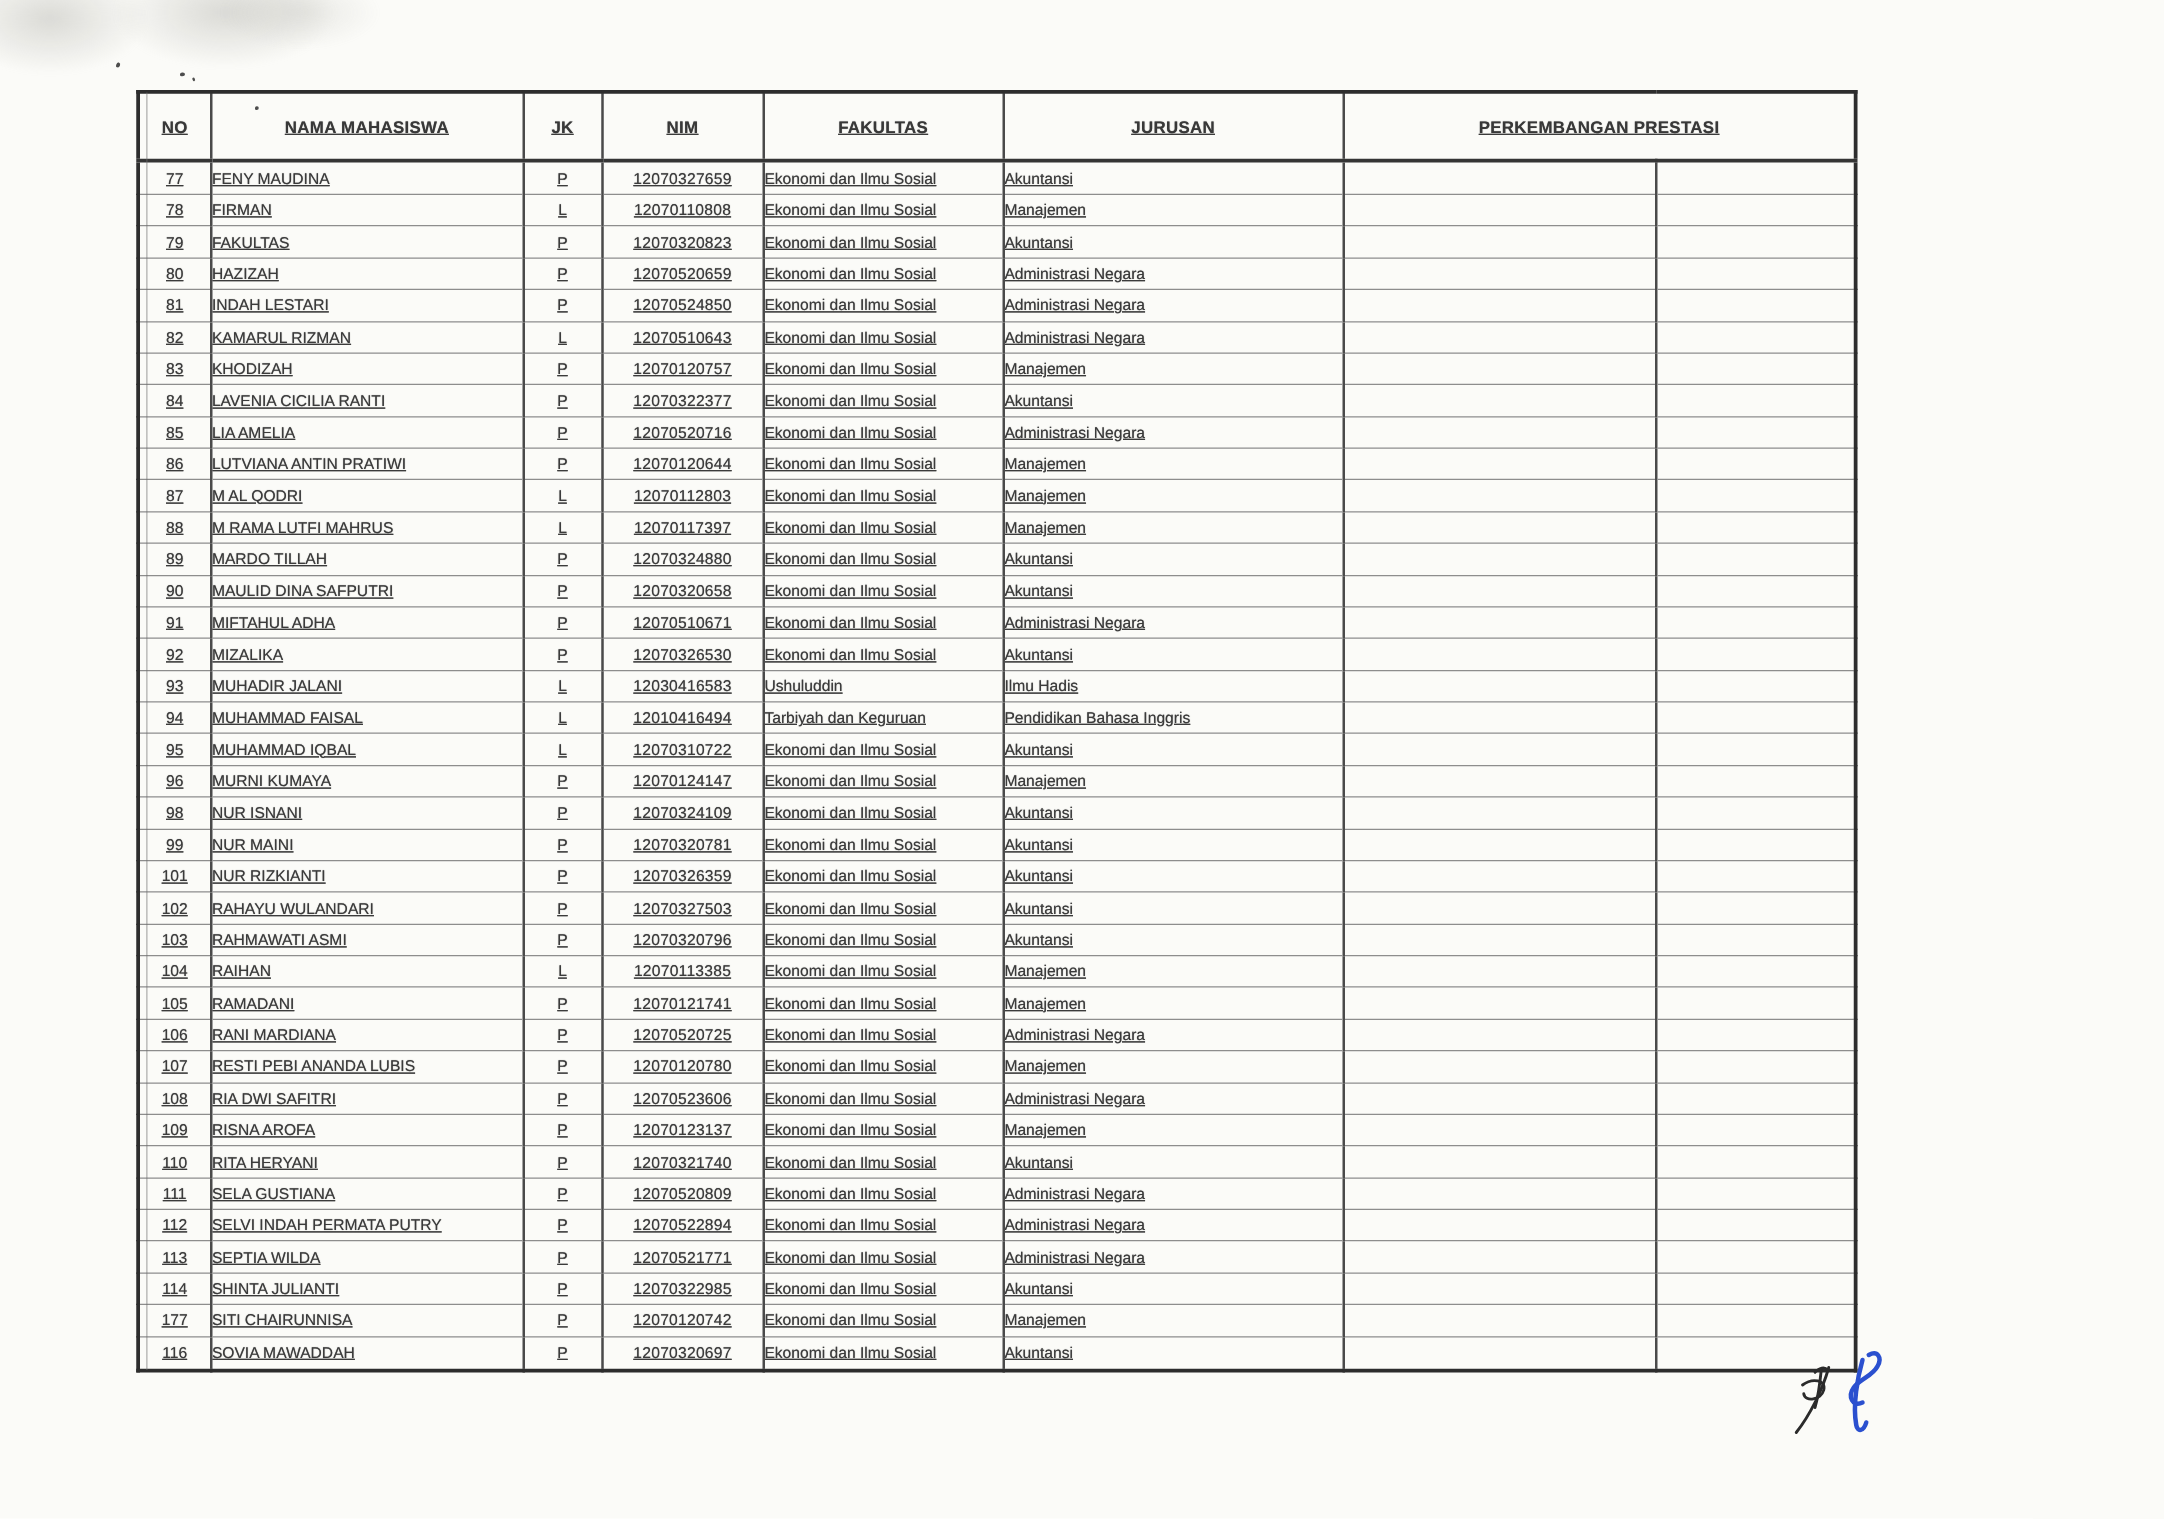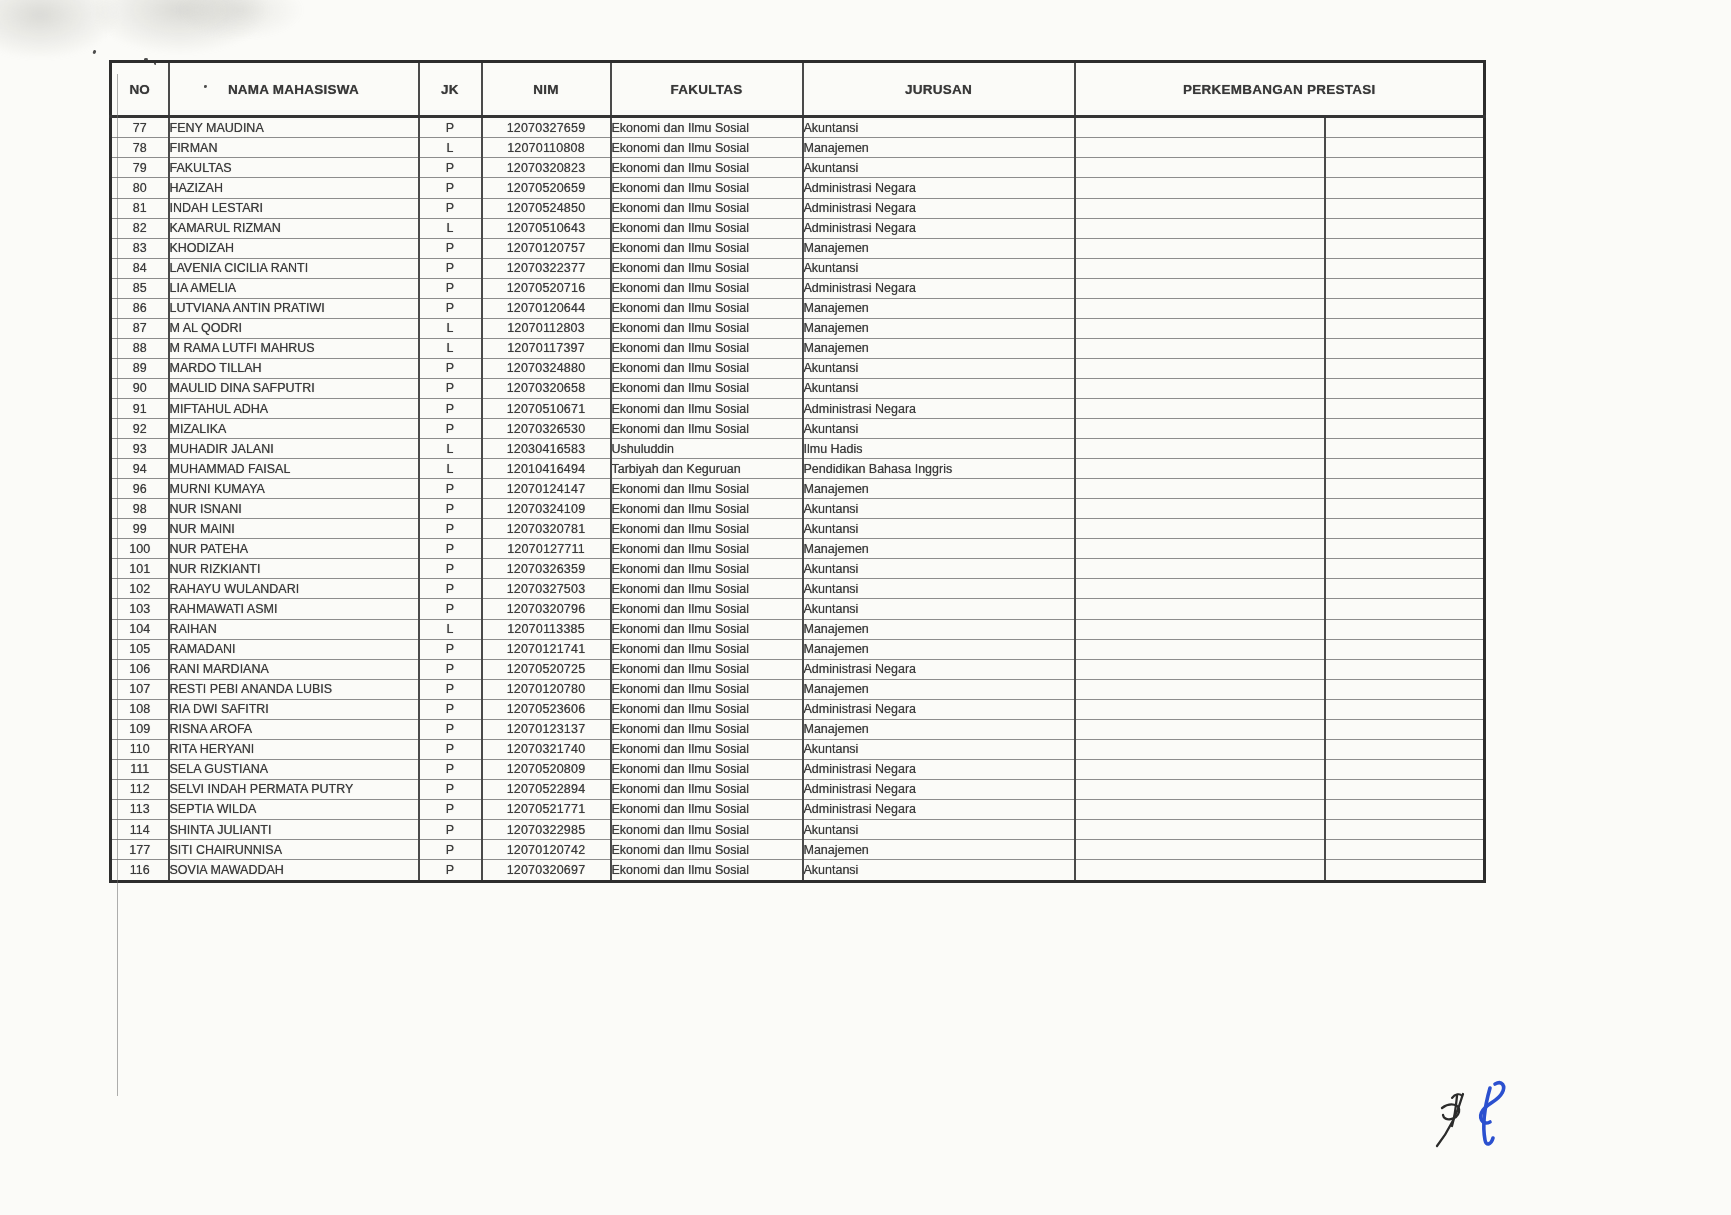--- a/index.html
+++ b/index.html
@@ -23,27 +23,28 @@
     position: absolute;
     background: #4d4d4d;
     border-radius: 50% 50% 60% 40%;
     pointer-events: none;
   }
 
   
   .roster {
     position: absolute;
     left: 109px;
-    top: 60px;
+    top: 72px;
     width: 1374px;
-    height: 823px;
+    height: 1026px;
     border-collapse: collapse;
     table-layout: fixed;
     color: #3b3b3b;
     border: 3px solid #2d2d2d;
+    text-decoration: underline;
   }
   .roster th, .roster td {
     border-top: 1.5px solid #8d8d8d;
     border-bottom: 1.5px solid #8d8d8d;
     border-left: 2.2px solid #4a4a4a;
     border-right: 2.2px solid #4a4a4a;
     overflow: hidden;
     white-space: nowrap;
     padding: 0;
     text-shadow: 0 0 0.7px rgba(59,59,59,0.75);
@@ -300,20 +301,30 @@
       <td class="c-no">94</td>
       <td class="c-nama">MUHAMMAD FAISAL</td>
       <td class="c-jk">L</td>
       <td class="c-nim">12010416494</td>
       <td class="c-fak">Tarbiyah dan Keguruan</td>
       <td class="c-jur">Pendidikan Bahasa Inggris</td>
       <td class="c-p1"></td>
       <td class="c-p2"></td>
     </tr>
         <tr>
+      <td class="c-no">95</td>
+      <td class="c-nama">MUHAMMAD IQBAL</td>
+      <td class="c-jk">L</td>
+      <td class="c-nim">12070310722</td>
+      <td class="c-fak">Ekonomi dan Ilmu Sosial</td>
+      <td class="c-jur">Akuntansi</td>
+      <td class="c-p1"></td>
+      <td class="c-p2"></td>
+    </tr>
+        <tr>
       <td class="c-no">96</td>
       <td class="c-nama">MURNI KUMAYA</td>
       <td class="c-jk">P</td>
       <td class="c-nim">12070124147</td>
       <td class="c-fak">Ekonomi dan Ilmu Sosial</td>
       <td class="c-jur">Manajemen</td>
       <td class="c-p1"></td>
       <td class="c-p2"></td>
     </tr>
         <tr>
@@ -326,30 +337,20 @@
       <td class="c-p1"></td>
       <td class="c-p2"></td>
     </tr>
         <tr>
       <td class="c-no">99</td>
       <td class="c-nama">NUR MAINI</td>
       <td class="c-jk">P</td>
       <td class="c-nim">12070320781</td>
       <td class="c-fak">Ekonomi dan Ilmu Sosial</td>
       <td class="c-jur">Akuntansi</td>
-      <td class="c-p1"></td>
-      <td class="c-p2"></td>
-    </tr>
-        <tr>
-      <td class="c-no">100</td>
-      <td class="c-nama">NUR PATEHA</td>
-      <td class="c-jk">P</td>
-      <td class="c-nim">12070127711</td>
-      <td class="c-fak">Ekonomi dan Ilmu Sosial</td>
-      <td class="c-jur">Manajemen</td>
       <td class="c-p1"></td>
       <td class="c-p2"></td>
     </tr>
         <tr>
       <td class="c-no">101</td>
       <td class="c-nama">NUR RIZKIANTI</td>
       <td class="c-jk">P</td>
       <td class="c-nim">12070326359</td>
       <td class="c-fak">Ekonomi dan Ilmu Sosial</td>
       <td class="c-jur">Akuntansi</td>

